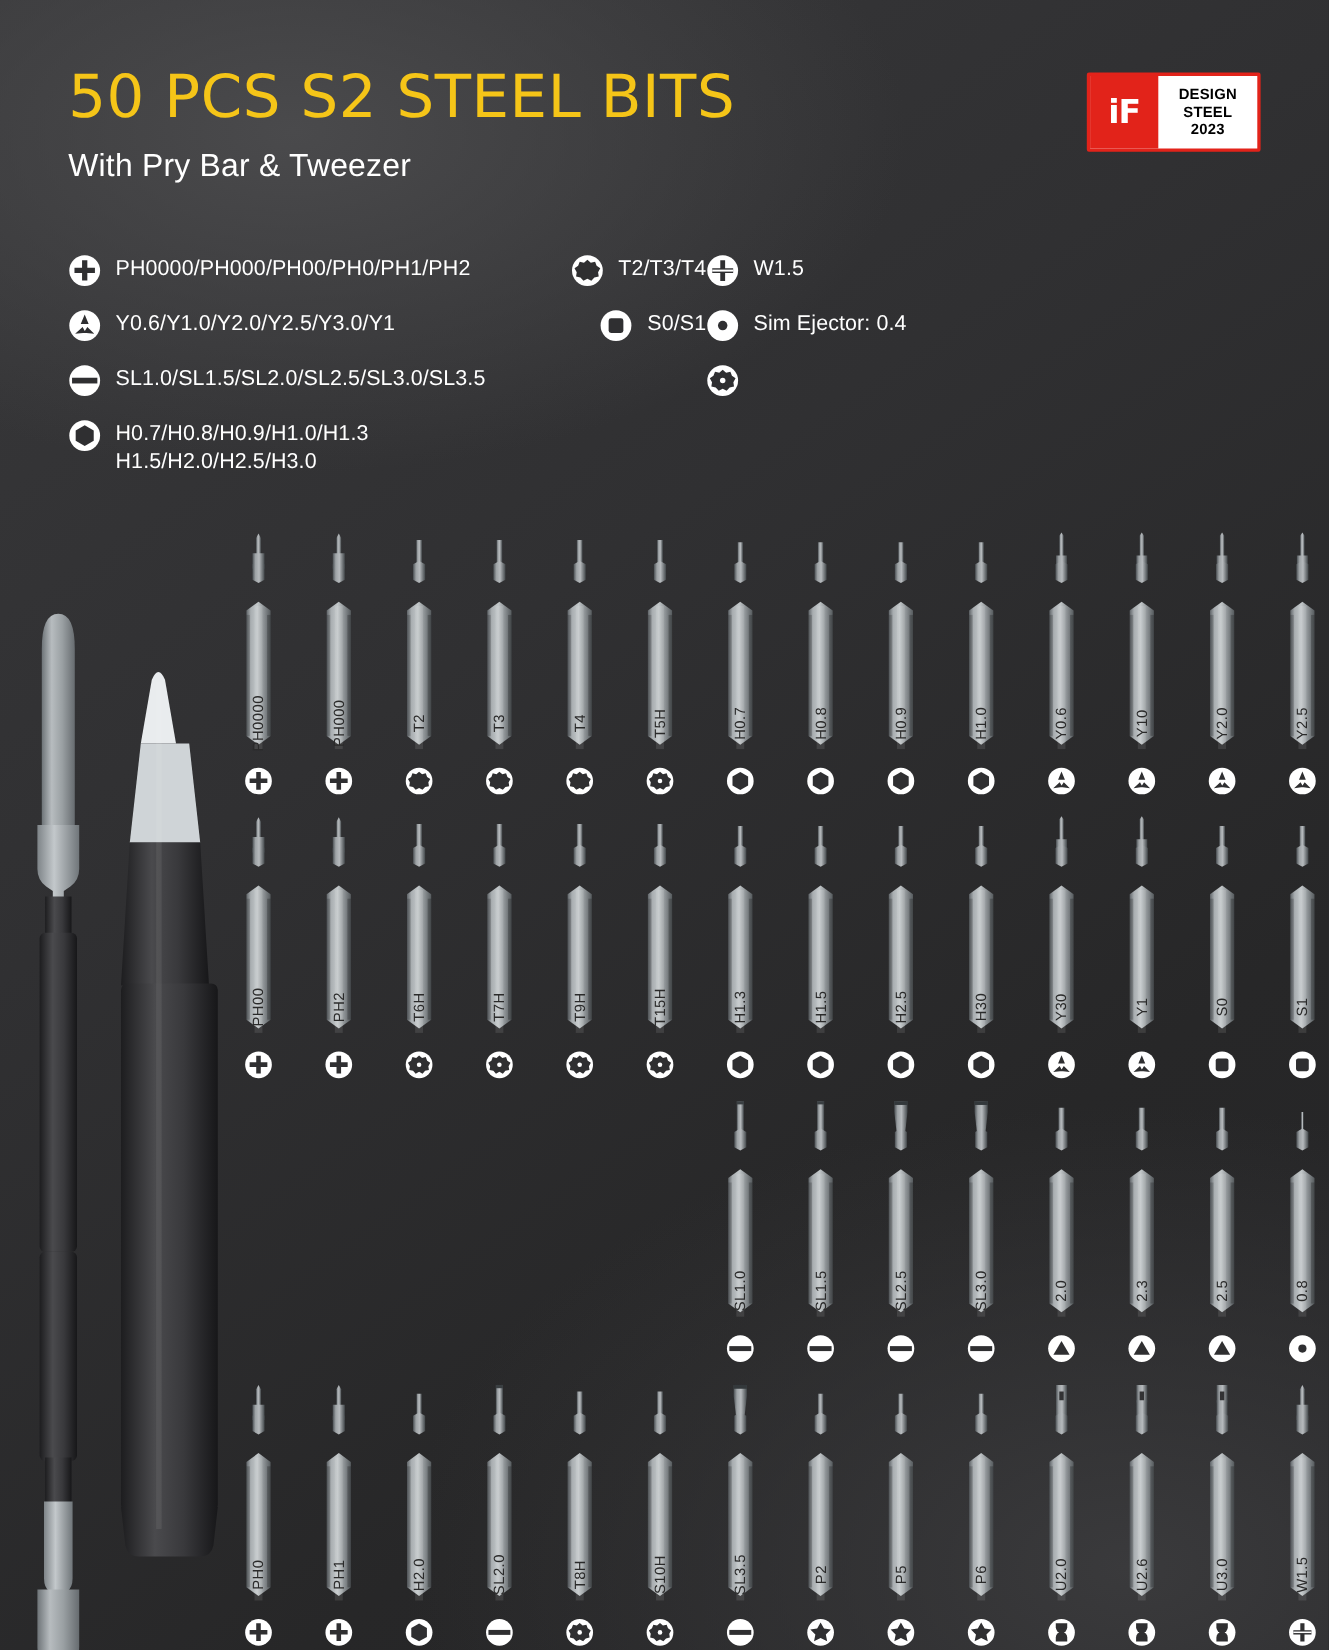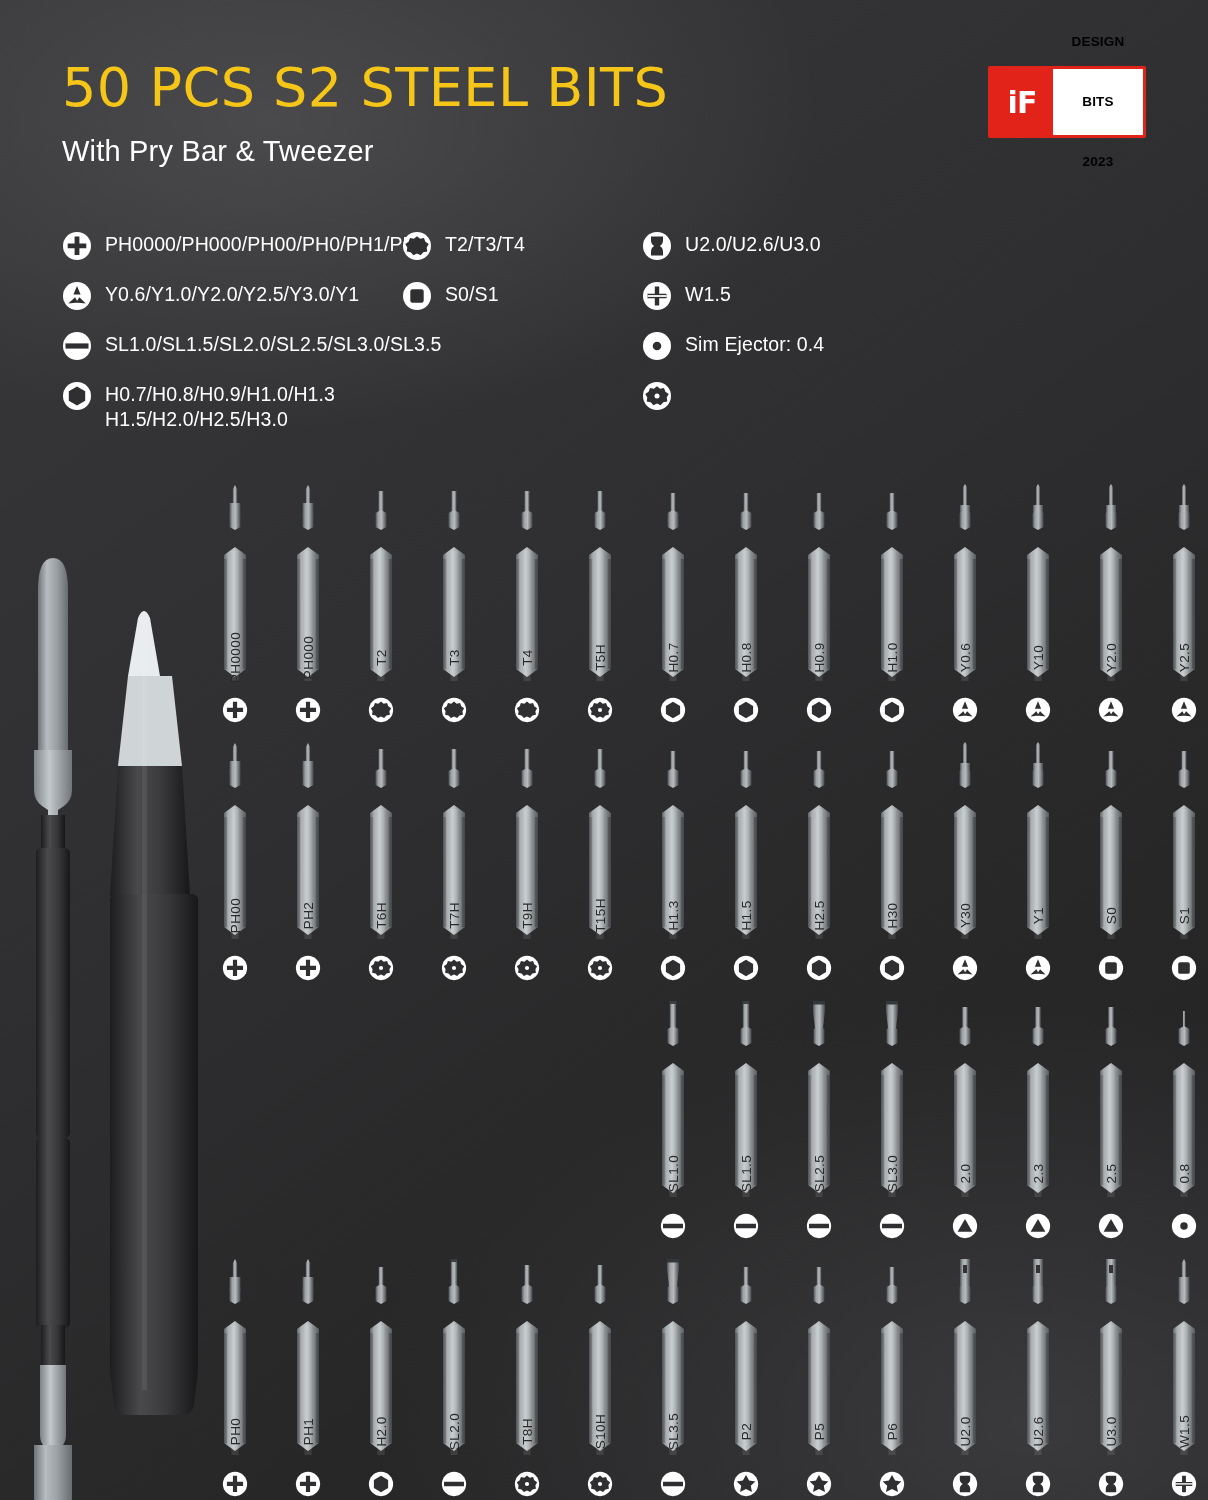--- a/index.html
+++ b/index.html
@@ -76,35 +76,34 @@
     color: #000000;
     display: flex;
     flex-direction: column;
     align-items: center;
     justify-content: center;
     font-size: 13.5px;
     font-weight: bold;
     line-height: 1.18;
     letter-spacing: 0.2px;
     text-align: center;
-    gap: 44px;
   }
 
   
   .legend {
     position: absolute;
     top: 230px;
     left: 62px;
     right: 50px;
     display: flex;
     gap: 0;
   }
   .legend-col { display: flex; flex-direction: column; }
   .legend-col.c1 { width: 340px; }
-  .legend-col.c2 { width: 240px; }
+  .legend-col.c2 { width: 240px; align-items: flex-end; }
   .legend-col.c3 { width: 300px; }
   .legend-row {
     display: flex;
     align-items: flex-start;
     height: 50px;
   }
   .legend-row .lg-icon {
     width: 30px;
     height: 30px;
     flex: 0 0 30px;
@@ -174,21 +173,21 @@
 
   <div class="header">
     <div class="title">50 PCS S2 STEEL BITS</div>
     <div class="subtitle">With Pry Bar &amp; Tweezer</div>
   </div>
 
   <div class="award">
     <div class="award-left">iF</div>
     <div class="award-right">
       <span>DESIGN</span>
-      <span>BITS</span>
+      <span>STEEL</span>
       <span>2023</span>
     </div>
   </div>
 
   <div class="legend">
 
     <div class="legend-col c1">
       <div class="legend-row">
         <span class="lg-icon">
           <svg class="ico" width="30" height="30" viewBox="0 0 30 30">
@@ -243,31 +242,20 @@
           <svg class="ico" width="30" height="30" viewBox="0 0 30 30">
               <circle cx="15" cy="15" r="14" fill="#fff"></circle>
               <rect x="8.3" y="8.3" width="13.4" height="13.4" rx="2.2" fill="#2f2f31"></rect>
             </svg>
         </span>
         <span class="lg-text">S0/S1</span>
       </div>
     </div>
 
     <div class="legend-col c3">
-      <div class="legend-row">
-        <span class="lg-icon">
-          <svg class="ico" width="30" height="30" viewBox="0 0 30 30">
-              <circle cx="15" cy="15" r="14" fill="#fff"></circle>
-              <path d="M9 5.5h12v4.2a6 6 0 0 1-12 0z" fill="#2f2f31"></path>
-              <path d="M9 24.5h12v-4.2a6 6 0 0 0-12 0z" fill="#2f2f31"></path>
-              <rect x="12.6" y="11" width="4.8" height="8" fill="#2f2f31"></rect>
-            </svg>
-        </span>
-        <span class="lg-text">U2.0/U2.6/U3.0</span>
-      </div>
       <div class="legend-row">
         <span class="lg-icon">
           <svg class="ico" width="30" height="30" viewBox="0 0 30 30">
               <circle cx="15" cy="15" r="14" fill="#fff"></circle>
               <path d="M12.8 5.5h4.4v7.3h7.3v4.4h-7.3v7.3h-4.4v-7.3H5.5v-4.4h7.3z" fill="#2f2f31"></path>
               <rect x="5.5" y="14.1" width="19" height="1.8" fill="#fff"></rect>
             </svg>
         </span>
         <span class="lg-text">W1.5</span>
       </div>

